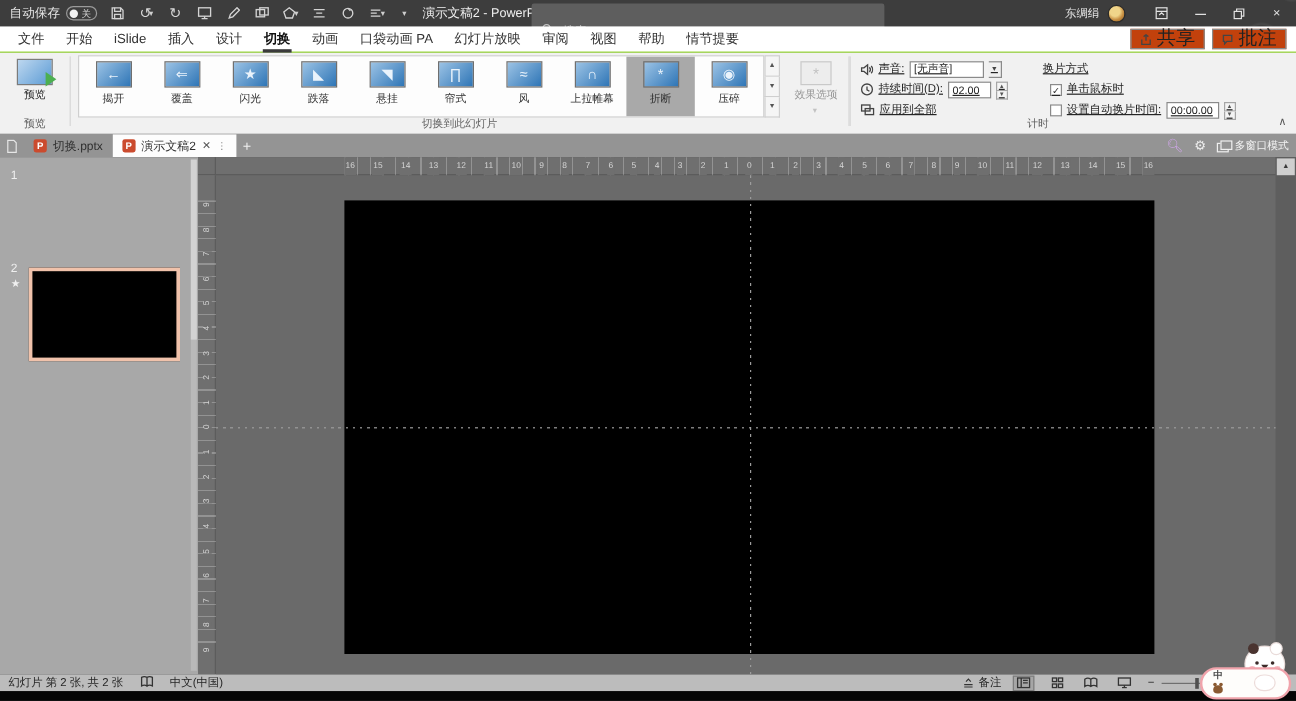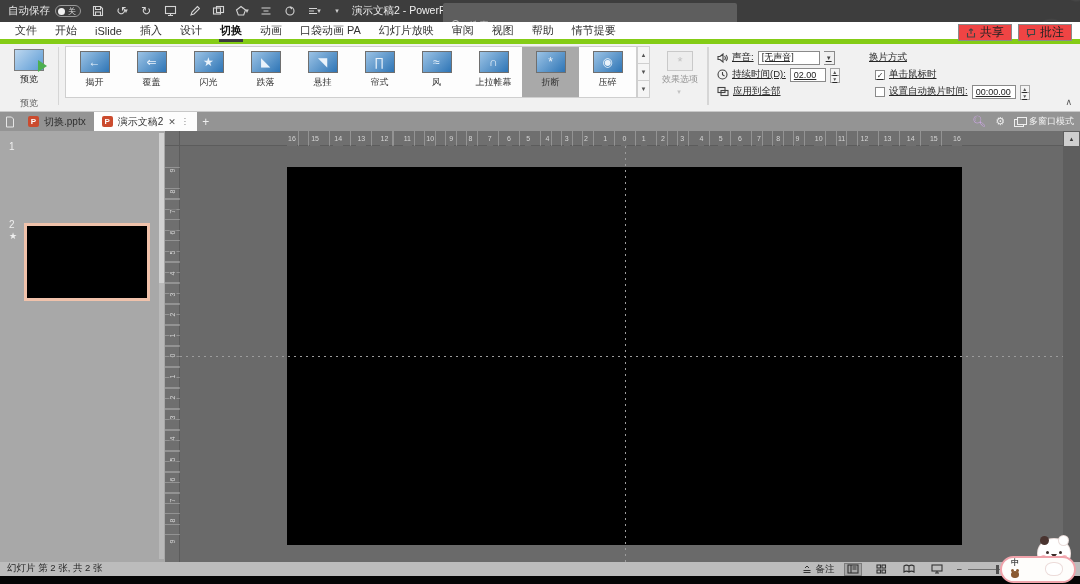--- a/index.html
+++ b/index.html
@@ -25,27 +25,27 @@
   .searchbox{ position:absolute; left:443px; top:3px; width:294px; height:16px; background:#5e5e5e; border-radius:2px;
     display:flex; gap:7px; padding:16px 8px; color:#c3c3c3; font-size:10px; }
   .tb-right{ position:absolute; right:0; top:0; height:22px; display:flex; align-items:center; }
   .tb-user{ font-size:9.5px; color:#e8e8e8; margin-right:7px; }
   .tb-avatar{ width:15px; height:15px; border-radius:50%; margin-right:14px;
     background:radial-gradient(circle at 40% 35%, #f0d58a 0 35%, #c89043 60%, #8a5a22 100%); border:1px solid #2a2a2a; }
   .winbtn{ width:32px; height:22px; display:flex; align-items:center; justify-content:center; color:#e2e2e2; }
   .winbtn svg{ stroke:#e2e2e2; fill:none; stroke-width:1; }
 
   
-  .ribbontabs{ position:absolute; left:0; top:22px; width:1080px; height:22px; background:#ffffff; border-bottom:5px solid #84cc16; display:flex; align-items:center; }
+  .ribbontabs{ position:absolute; left:0; top:22px; width:1080px; height:22px; background:#ffffff; border-bottom:1px solid #84cc16; display:flex; align-items:center; }
   .rtabs{ display:flex; height:22px; padding-left:6px; }
   .rtab{ height:22px; display:flex; align-items:center; padding:0 9px; font-size:11px; color:#323232; position:relative; cursor:default; }
   .rtab.selected{ color:#111; font-weight:bold; }
   .rtab.selected::after{ content:""; position:absolute; left:8px; right:8px; bottom:0; height:3px; background:#3b3b3b; }
   .tab-actions{ position:absolute; right:8px; top:2px; display:flex; gap:6px; }
-  .tbtn{ display:flex; align-items:center; gap:4px; border:1px solid #8a8a8a; background:#ef4444; height:17px; padding:0 7px; font-size:12px; color:#222; }
+  .tbtn{ display:flex; align-items:center; gap:4px; border:1px solid #8a8a8a; background:#c2410c; height:17px; padding:0 7px; font-size:16px; color:#222; }
   .tbtn svg{ stroke:#444; fill:none; stroke-width:1.1; }
 
   
   .ribbon{ position:absolute; left:0; top:44px; width:1080px; height:68px; background:#f1f1f1; border-bottom:1px solid #c8c8c8; display:flex; }
   .vsep{ width:1px; height:58px; background:#d6d6d6; margin-top:3px; }
   .grp{ position:relative; height:68px; }
   .grp-label{ position:absolute; left:0; right:0; bottom:2px; text-align:center; font-size:9px; color:#5f5f5f; }
   .grp-preview{ width:58px; }
   .bigbtn{ display:flex; flex-direction:column; align-items:center; gap:2px; padding-top:5px; font-size:9px; color:#262626; cursor:default; }
   .grp-preview .bigbtn{ margin:0 auto; width:44px; }
@@ -124,21 +124,21 @@
   .slide{ position:absolute; left:122px; top:36px; width:675px; height:378px; background:#000; }
   .guide-h{ position:absolute; left:15px; right:17px; top:225px; height:1px; z-index:5;
      background:repeating-linear-gradient(90deg,#9c9c9c 0 2px, transparent 2px 6px); }
   .guide-v{ position:absolute; left:460px; top:15px; bottom:0; width:1px; z-index:5;
      background:repeating-linear-gradient(180deg,#9c9c9c 0 2px, transparent 2px 6px); }
   .vscroll{ position:absolute; right:0; top:0; width:17px; bottom:0; background:#5e5e5e; }
   .vscroll .up{ position:absolute; left:1px; right:1px; top:1px; height:14px; background:#cfcfcf; color:#3a3a3a; font-size:6px; display:flex; align-items:center; justify-content:center; }
 
   
   .statusbar{ position:absolute; left:0; top:562px; width:1080px; height:14px; background:#bcbcbc; font-size:9.5px; color:#262626; }
-  .sb-left{ position:absolute; left:7px; top:0; height:14px; display:flex; align-items:center; gap:14px;flex-direction:column; }
+  .sb-left{ position:absolute; left:7px; top:0; height:14px; display:flex; align-items:center; gap:14px; }
   .sb-right{ position:absolute; right:60px; top:0; height:14px; display:flex; align-items:center; gap:10px; }
   .sb-ico svg{ stroke:#333; fill:none; stroke-width:1.1; }
   .viewbtn{ width:18px; height:13px; display:flex; align-items:center; justify-content:center; }
   .viewbtn.active{ background:#a6a6a6; border:1px solid #7d7d7d; }
   .notes{ display:flex; align-items:center; gap:3px; }
   .zoomctl{ display:flex; align-items:center; gap:6px; }
   .zslider{ position:relative; width:52px; height:1px; background:#6f6f6f; }
   .zslider i{ position:absolute; left:28px; top:-4px; width:3px; height:9px; background:#4f4f4f; }
   .blackstrip{ position:absolute; left:0; top:576px; width:1080px; height:8px; background:#050505; }
 
@@ -229,20 +229,42 @@
         </span>
     </div>
     <div class="doc-title">演示文稿2 - PowerPoint</div>
     <div class="searchbox">
       <svg width="11" height="11" viewBox="0 0 11 11" style="stroke:#c3c3c3;fill:none;stroke-width:1.2">
           <circle cx="4.5" cy="4.5" r="3"></circle>
           <path d="M7 7l3 3"></path>
         </svg>
       <span>搜索</span>
     </div>
+    <div class="tb-right">
+      <span class="tb-user">东绸绢</span>
+      <span class="tb-avatar"></span>
+      <span class="winbtn">
+          <svg width="12" height="12" viewBox="0 0 12 12">
+            <rect x="1.5" y="1.5" width="9" height="9"></rect>
+            <path d="M1.5 4.5h9M4 7.5l2-1.8 2 1.8"></path>
+          </svg>
+        </span>
+      <span class="winbtn">
+          <svg width="11" height="11" viewBox="0 0 11 11">
+            <path d="M1 6h9"></path>
+          </svg>
+        </span>
+      <span class="winbtn">
+          <svg width="11" height="11" viewBox="0 0 11 11">
+            <rect x="1.5" y="3.5" width="6" height="6"></rect>
+            <path d="M3.5 3.5v-2h6v6h-2"></path>
+          </svg>
+        </span>
+      <span class="winbtn">×</span>
+    </div>
   </div>
 
   <div class="ribbontabs">
     <div class="rtabs">
 
     <span class="rtab">文件</span>
         <span class="rtab">开始</span>
         <span class="rtab">iSlide</span>
         <span class="rtab">插入</span>
         <span class="rtab">设计</span>
@@ -348,20 +370,21 @@
       <div class="gscroll">
         <span class="gs">▲</span>
         <span class="gs">▼</span>
         <span class="gs">▼</span>
       </div>
       <div class="bigbtn effectbtn">
         <span class="fx-icon">*</span>
         <span>效果选项</span>
         <span class="caret" style="color:#8a8a8a">▾</span>
       </div>
+      <div class="grp-label">切换到此幻灯片</div>
     </div>
     <div class="vsep"></div>
 
     <div class="vsep"></div>
 
     <div class="grp grp-timing">
       <div class="trow" style="left:8px; top:6px;">
         <svg width="11" height="10" viewBox="0 0 11 10">
             <path d="M1 3.5h2L6 1v8L3 6.5H1z"></path>
             <path d="M7.5 3a3 3 0 0 1 0 4M9 2a4.5 4.5 0 0 1 0 6"></path>
@@ -398,20 +421,21 @@
       </div>
       <div class="trow" style="left:166px; top:40px;">
         <span class="cb"></span>
         <span>设置自动换片时间:</span>
         <span class="tbox" style="width:44px">00:00.00</span>
         <span class="spin">
             <i>▲</i>
             <i>▼</i>
           </span>
       </div>
+      <div class="grp-label">计时</div>
     </div>
     <span class="collapse-r">∧</span>
   </div>
 
   <div class="doctabs">
     <span class="dt-fileicon">
       <svg width="10" height="12" viewBox="0 0 10 12" style="stroke:#e6e6e6;fill:none;stroke-width:1">
           <path d="M1.5 1h5l2 2v8h-7z"></path>
         </svg>
     </span>

